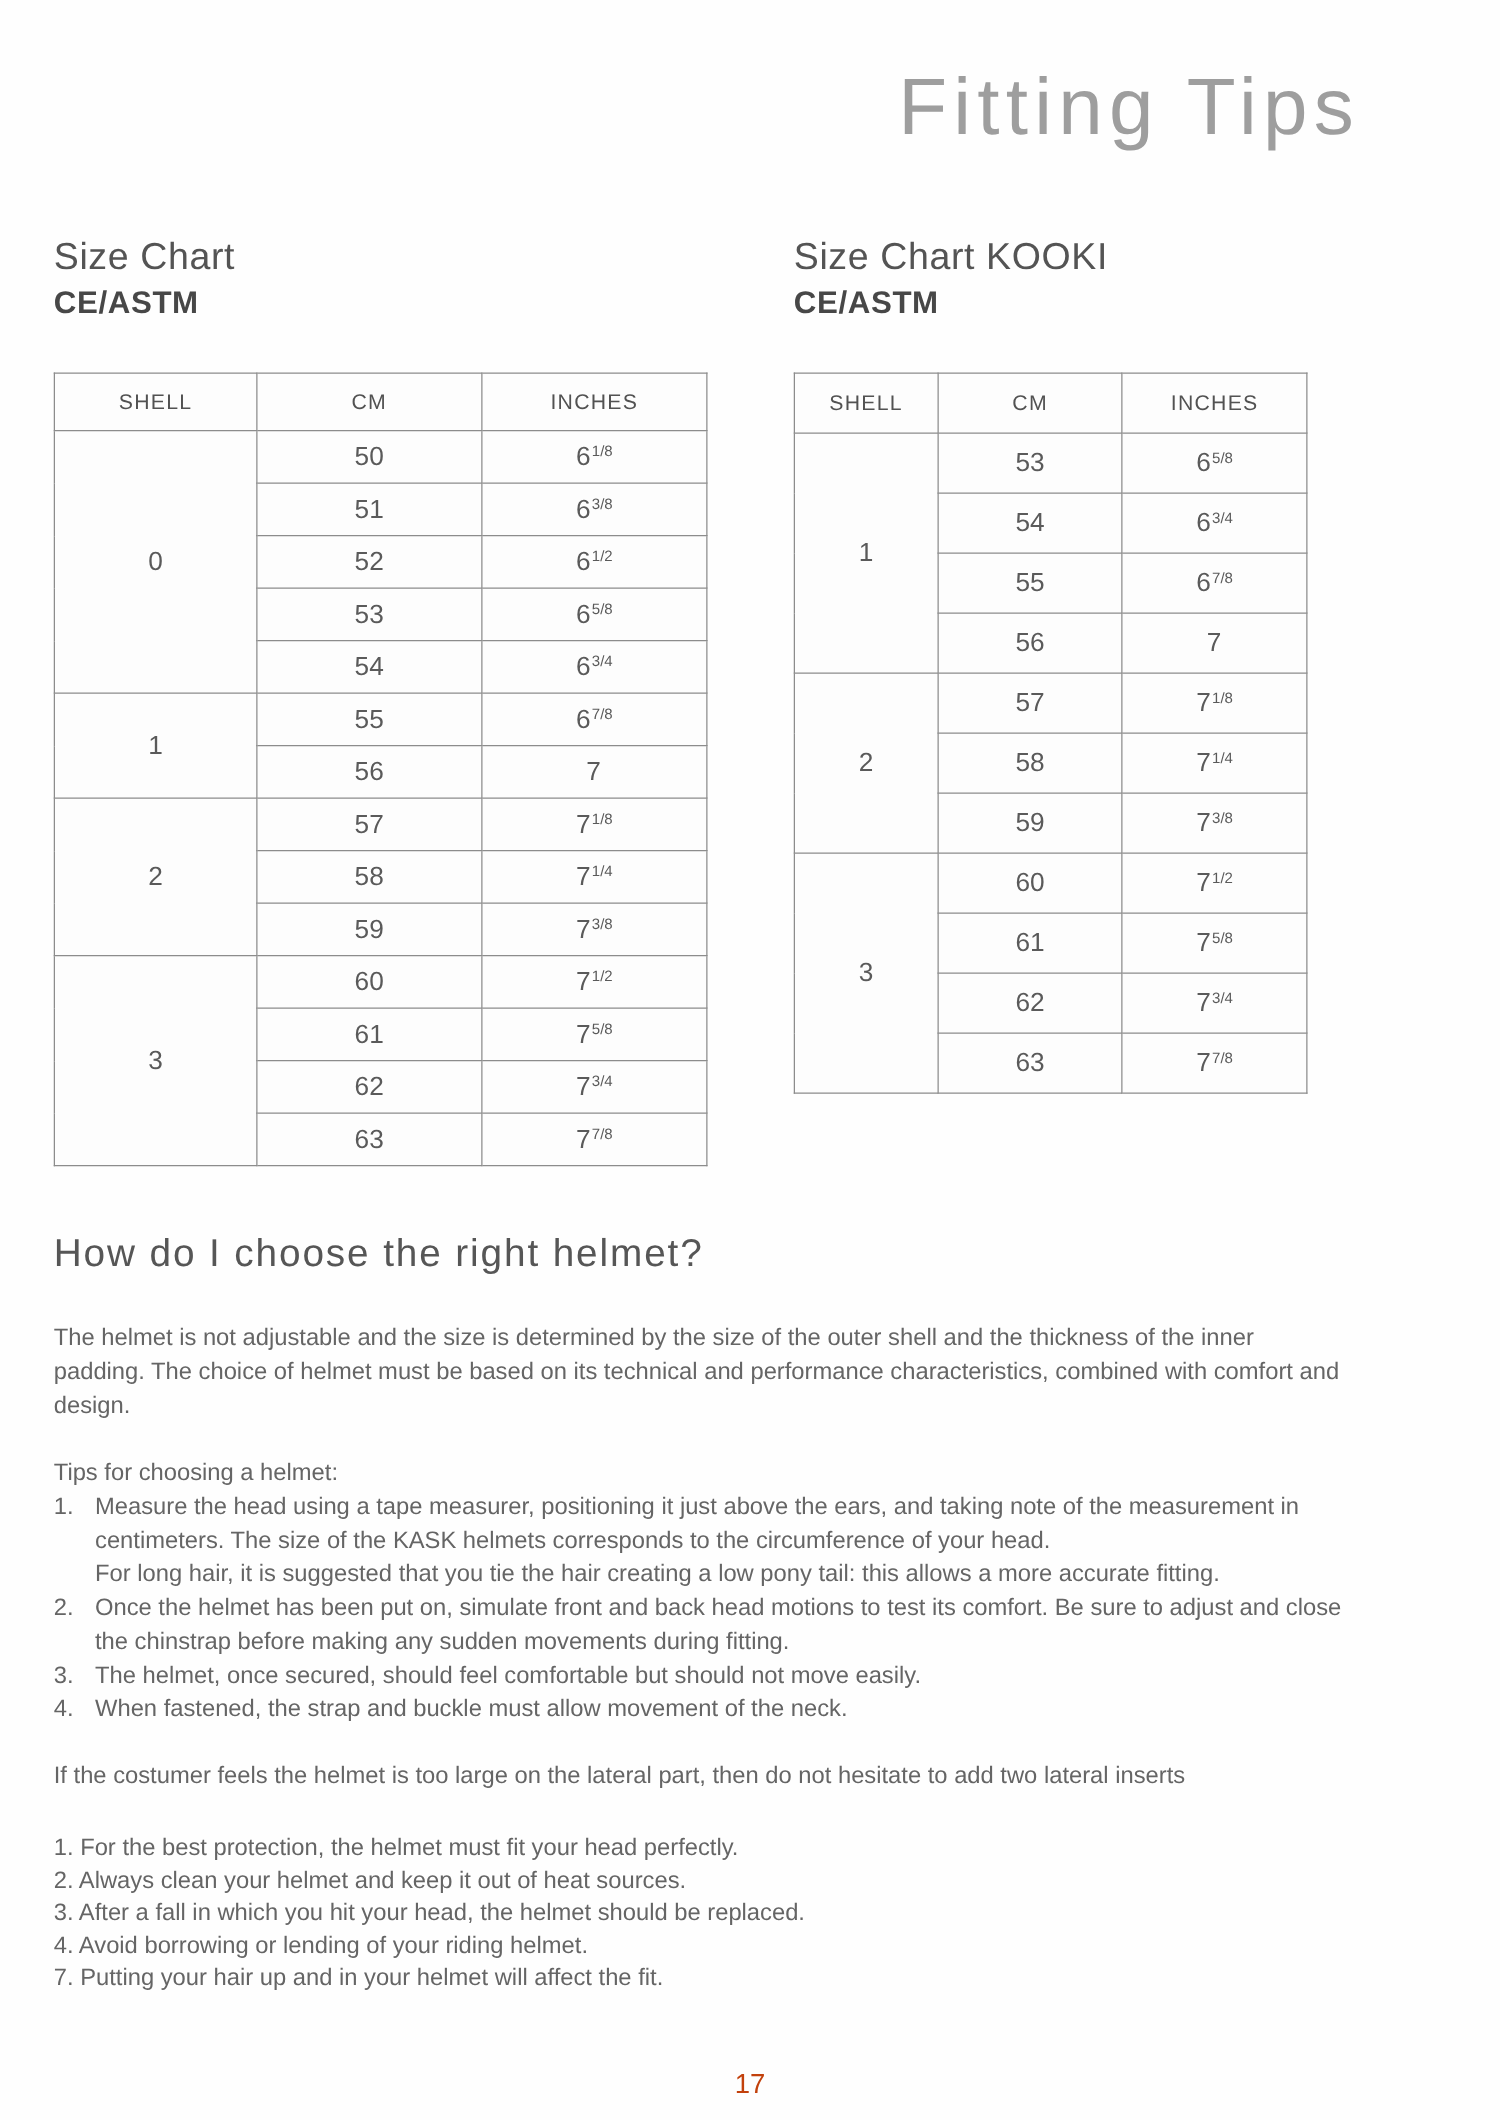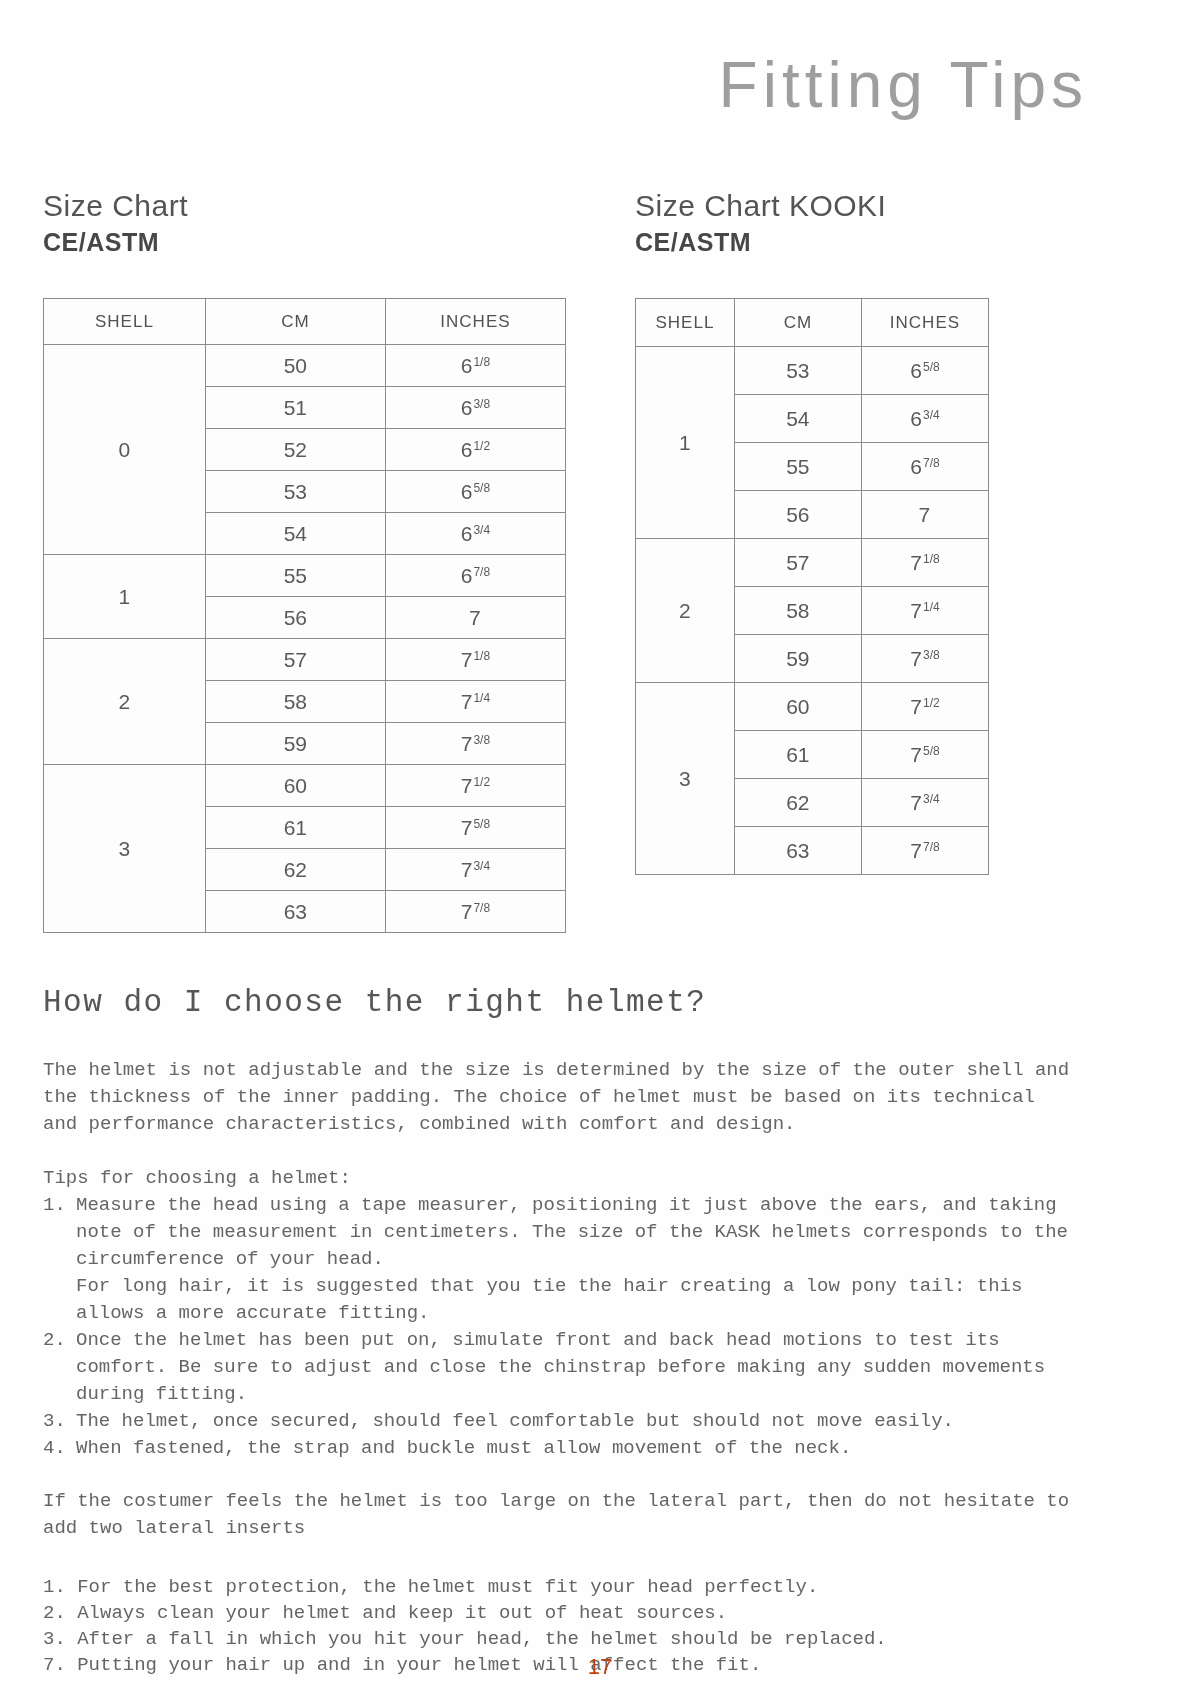--- a/index.html
+++ b/index.html
@@ -21,21 +21,21 @@
     font-size: 64px;
     font-weight: 200;
     letter-spacing: 5px;
     color: #9e9e9e;
     white-space: nowrap;
   }
 
   
   .chart-section { position: absolute; top: 188px; }
   .chart-left  { left: 43px;  width: 523px; }
-  .chart-right { left: 635px; width: 354px; }
+  .chart-right { left: 635px; width: 411px; }
 
   .chart-title {
     margin: 0;
     font-size: 30px;
     font-weight: 400;
     letter-spacing: 0.5px;
     color: #545454;
     line-height: 36px;
   }
   .chart-sub {
@@ -82,21 +82,20 @@
     vertical-align: 7px;
     line-height: 0;
   }
 
   
   .text-main {
     position: absolute;
     left: 43px;
     top: 983px;
     width: 1034px;
-    font-family: Liberation Mono, monospace;
   }
   .section-heading {
     margin: 0;
     font-size: 31px;
     font-weight: 400;
     letter-spacing: 1.5px;
     color: #565656;
     line-height: 40px;
   }
   .body-text, .tips-label, .note-text {
@@ -303,19 +302,20 @@
         <span class="tips-num">4.</span>
         <span class="tips-text">When fastened, the strap and buckle must allow movement of the neck.</span>
       </div>
     </div>
     <p class="note-text">If the costumer feels the helmet is too large on the lateral part, then do not hesitate to add two lateral inserts</p>
 
     <div class="info-list">
       <div class="info-item">1. For the best protection, the helmet must fit your head perfectly.</div>
       <div class="info-item">2. Always clean your helmet and keep it out of heat sources.</div>
       <div class="info-item">3. After a fall in which you hit your head, the helmet should be replaced.</div>
+      <div class="info-item">4. Avoid borrowing or lending of your riding helmet.</div>
       <div class="info-item">7. Putting your hair up and in your helmet will affect the fit.</div>
     </div>
   </div>
 
   <div class="page-number">17</div>
 
 </div>
 
 </body></html>

